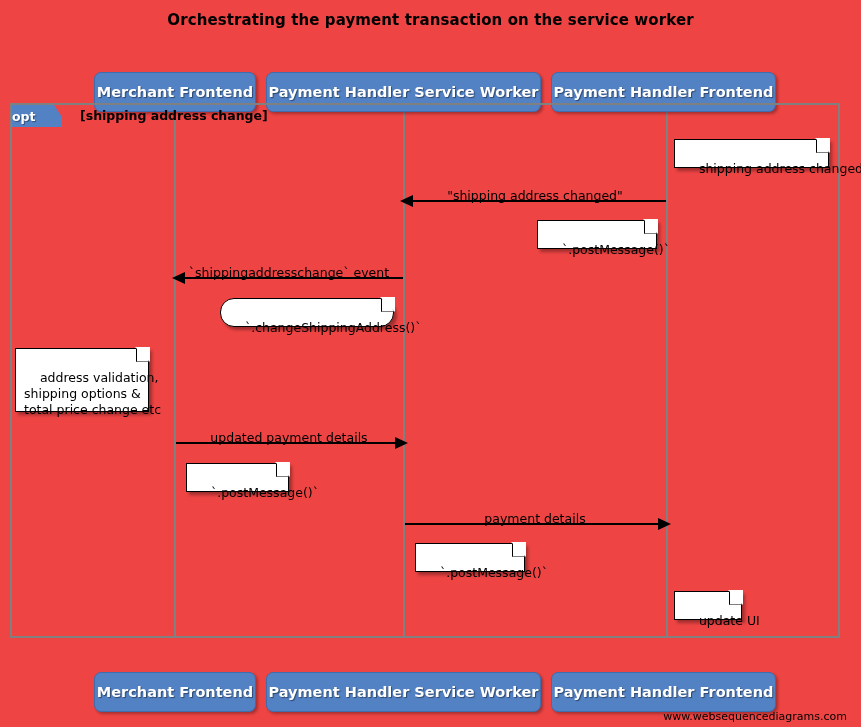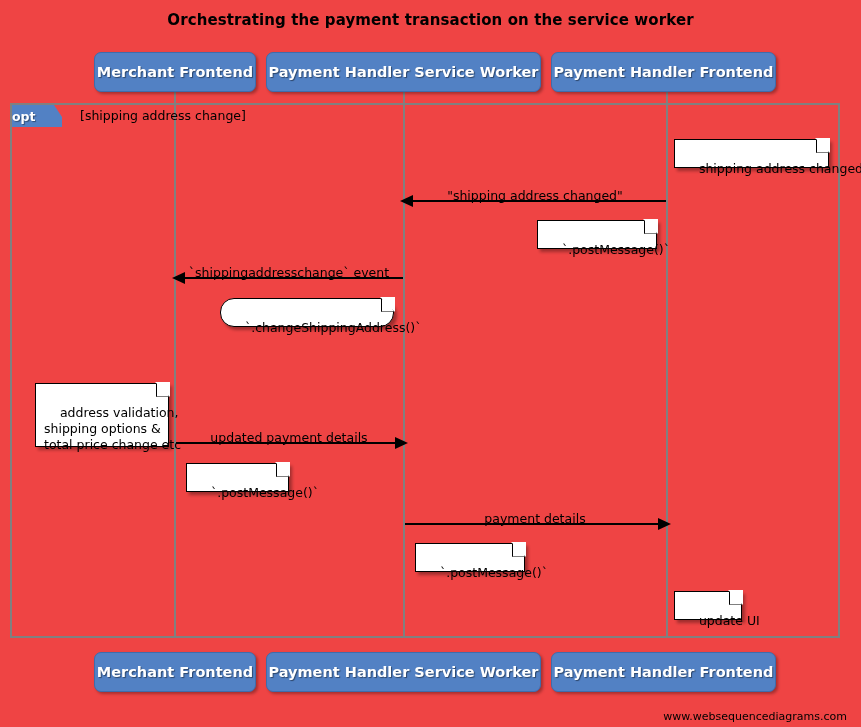--- a/index.html
+++ b/index.html
@@ -42,20 +42,21 @@
     color: #ffffff;
     font-size: 14.5px;
     font-weight: bold;
     display: flex;
     align-items: center;
     justify-content: center;
     text-shadow: 1px 1px 1px rgba(0,0,0,0.45);
     box-shadow: 2px 2px 3px rgba(0,0,0,0.30);
     white-space: nowrap;
     padding: 0 10px;
+    margin-top: 20px;
   }
 
   
   .lifeline {
     position: absolute;
     width: 2px;
     background: #808080;
   }
 
   
@@ -76,21 +77,21 @@
     align-items: center;
     padding-left: 0;
     box-sizing: border-box;
     
     clip-path: polygon(0 0, 84% 0, 100% 55%, 100% 100%, 0 100%);
     text-shadow: 1px 1px 1px rgba(0,0,0,0.4);
   }
   .frame-guard {
     position: absolute;
     font-size: 12.5px;
-    font-weight: normal;
+    font-weight: bold;
     color: #000000;
     white-space: nowrap;
   }
 
   
   .msg-line {
     position: absolute;
     height: 2px;
     background: #000000;
   }
@@ -201,21 +202,21 @@
   <div class="msg-label" style="left:176px; top:265px; width:226px;">`shippingaddresschange` event</div>
   <div class="msg-line" style="left:180px; top:277px; width:223px;"></div>
   <div class="msg-head left" style="left:172px; top:272px;"></div>
 
   <div class="note" style="left:220px; top:298px; width:174px; height:29px;border-radius:14px;">
     <span>`.changeShippingAddress()`</span>
     <span class="fold-cover"></span>
     <span class="fold"></span>
   </div>
 
-  <div class="note" style="left:35px; top:348px; width:134px; height:64px;margin-top:35px;">
+  <div class="note" style="left:15px; top:348px; width:134px; height:64px;">
     <span>address validation,
 shipping options &amp;
 total price change etc</span>
     <span class="fold-cover"></span>
     <span class="fold"></span>
   </div>
 
   <div class="msg-label" style="left:176px; top:430px; width:226px;">updated payment details</div>
   <div class="msg-line" style="left:176px; top:442px; width:221px;"></div>
   <div class="msg-head right" style="left:395px; top:437px;"></div>

